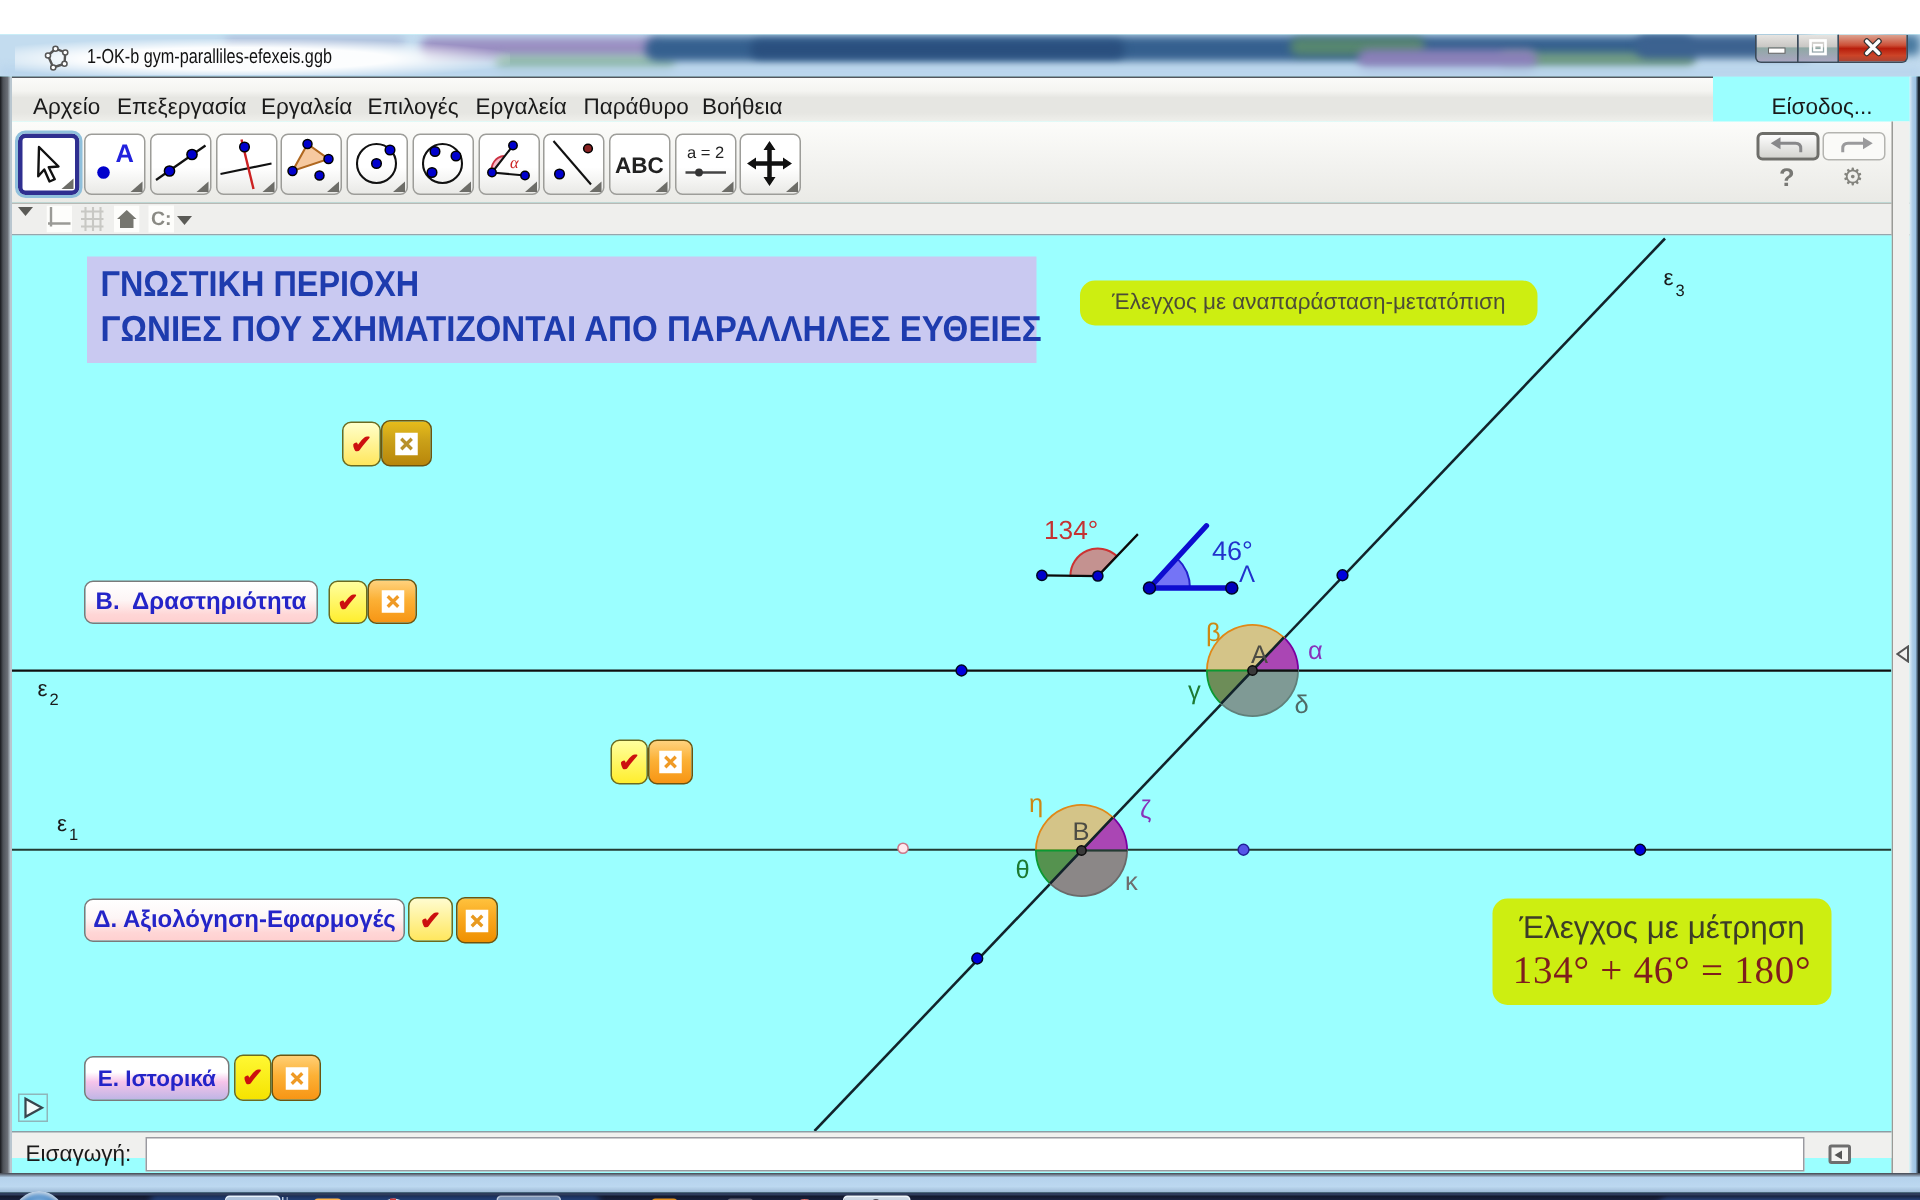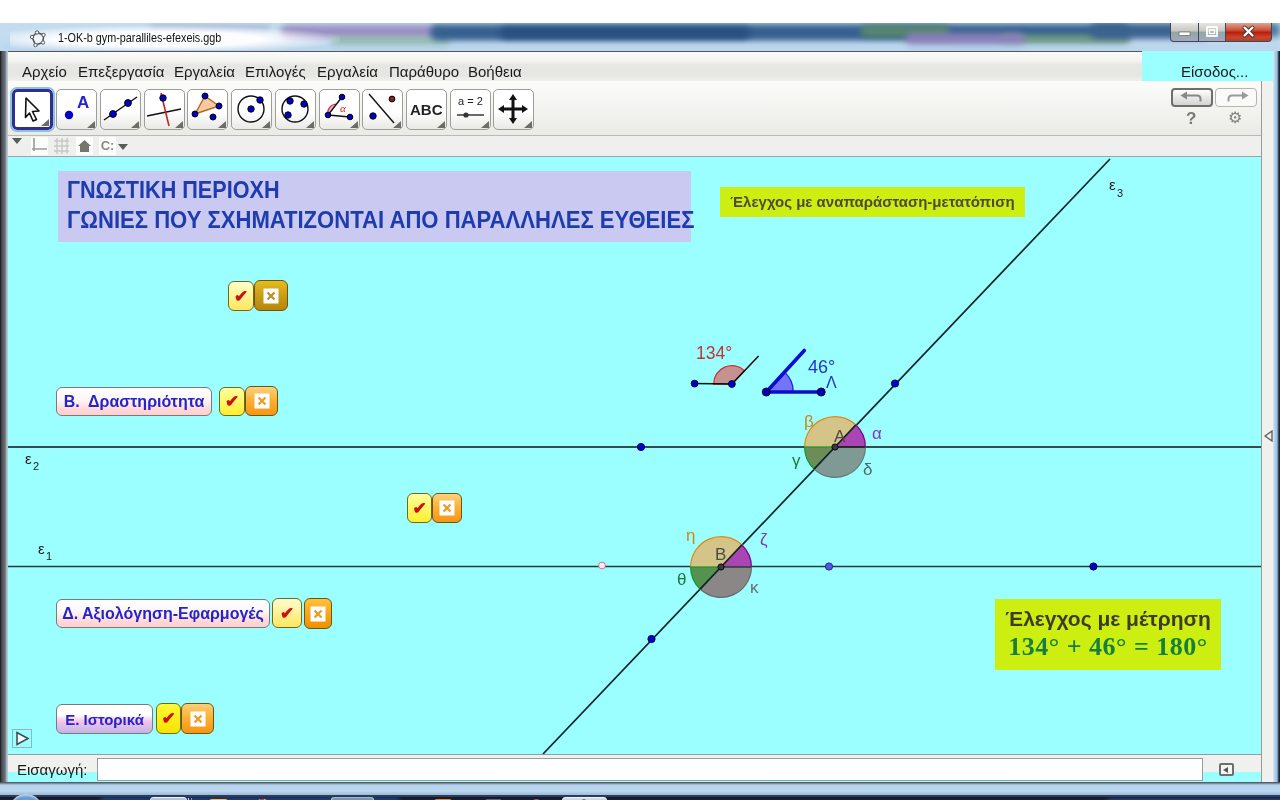--- a/index.html
+++ b/index.html
@@ -30,21 +30,21 @@
 #inputbar{left:8px;top:731px;width:1253px;height:18px;background:#f0f0ee;border-top:1px solid #8d9da4;box-sizing:border-box;padding-left:24px;}
 #bottomglass{left:0;top:759px;width:1280px;height:13px;background:linear-gradient(#42454e,#b5d2ec 3px,#bcd8f0 9px,#9cb8d4);}
 
 .ggbtn{position:absolute;border:1px solid #7a7a7a;border-radius:6px;
  background:linear-gradient(#ffffff 0%,#fdf5f5 45%,#ffd6d6 80%,#ffd0d0 100%);
  color:#2424c8;font-weight:bold;font-size:16px;text-align:center;box-sizing:border-box;white-space:nowrap;overflow:hidden;}
 .chkY{position:absolute;border:1px solid #6b6b20;border-radius:6px;box-sizing:border-box;
  color:#cc0f0f;font-size:17px;font-weight:bold;text-align:center;}
 .chkO{position:absolute;border:1px solid #6b5510;border-radius:6px;box-sizing:border-box;}
 .xicon{position:absolute;left:50%;top:50%;transform:translate(-50%,-50%);width:15px;height:15px;background:#fff;}
-.ylabel{position:absolute;background:#cdee11;color:#4c4c38;font-weight:bold;white-space:nowrap;}
+.ylabel{position:absolute;background:#cdee11;color:#4c4c38;font-weight:normal;white-space:nowrap;border-radius:10px;}
 
 #taskbar{left:0;top:772px;width:1280px;height:28px;background:linear-gradient(#0c101e 0%,#1c2544 22%,#28406e 60%,#30549a 100%);overflow:hidden;}
 .tklight{position:absolute;filter:blur(2px);}
 .tbox{position:absolute;top:774px;height:25px;border:1px solid rgba(255,255,255,0.55);border-radius:3px;background:linear-gradient(rgba(200,225,250,0.55),rgba(120,170,230,0.35));box-sizing:border-box;}
 .tray{position:absolute;color:#fff;font-size:12px;}
 </style></head>
 <body>
 <div id="root">
   <div class="abs" id="titlebar">
     <div class="blob" style="left:150px;top:1px;width:120px;height:8px;background:#aebfdc;border-radius:6px;"></div>
@@ -241,21 +241,21 @@
       <text x="707" y="403" font-size="17" fill="#4c4c44" font-family="Liberation Sans">B</text>
       <rect x="4.5" y="572.5" width="19" height="18" fill="none" stroke="#8fb6ba" stroke-width="1"></rect>
         <polygon points="9,575.5 9,587.5 20,581.5" fill="#f4fbfb" stroke="#38464e" stroke-width="1.5"></polygon>
     </svg>
     <div class="abs" style="left:50px;top:14px;width:633px;height:71px;background:#c9c9f1;"></div>
     <div class="abs" style="left:59px;top:19px;font-size:24px;font-weight:bold;color:#1e3cae;transform:scaleX(0.90);transform-origin:0 0;white-space:nowrap;">ΓΝΩΣΤΙΚΗ ΠΕΡΙΟΧΗ</div>
     <div class="abs" style="left:59px;top:49px;font-size:24px;font-weight:bold;color:#1e3cae;transform:scaleX(0.92);transform-origin:0 0;white-space:nowrap;">ΓΩΝΙΕΣ ΠΟΥ ΣΧΗΜΑΤΙΖΟΝΤΑΙ ΑΠΟ ΠΑΡΑΛΛΗΛΕΣ ΕΥΘΕΙΕΣ</div>
     <div class="ylabel" style="left:712px;top:30px;width:305px;height:30px;line-height:30px;text-align:center;font-size:15px;">Έλεγχος με αναπαράσταση-μετατόπιση</div>
     <div class="ylabel" style="left:987px;top:442px;width:226px;height:71px;">
       <div style="text-align:center;margin-top:8px;font-size:21px;color:#3c3c28;">Έλεγχος με μέτρηση</div>
-      <div style="text-align:center;margin-top:1px;font-size:26px;color:#15803d;letter-spacing:0.5px;font-family:'Liberation Serif',serif;">134° + 46° = 180°</div>
+      <div style="text-align:center;margin-top:1px;font-size:26px;color:#7f1d1d;letter-spacing:0.5px;font-family:'Liberation Serif',serif;">134° + 46° = 180°</div>
     </div>
 
     <div class="chkY" style="left:220px;top:124px;width:26px;height:30px;line-height:29px;background:linear-gradient(#ffffca,#ffe75e);">✔</div>
     <div class="chkO" style="left:246px;top:123px;width:34px;height:31px;background:linear-gradient(#e7bc1b 0%,#caa018 45%,#b8860b 100%);">
         <div class="xicon"><svg width="15" height="15">
             <path d="M4 4 L11 11 M11 4 L4 11" stroke="#b8902a" stroke-width="2.2"></path>
           </svg></div>
       </div>
     <div class="ggbtn" style="left:48px;top:230px;width:156px;height:29px;line-height:28px;">Β.&nbsp; Δραστηριότητα</div>
     <div class="chkY" style="left:211px;top:230px;width:26px;height:29px;line-height:28px;background:linear-gradient(#ffff9e,#ffee2e);">✔</div>

